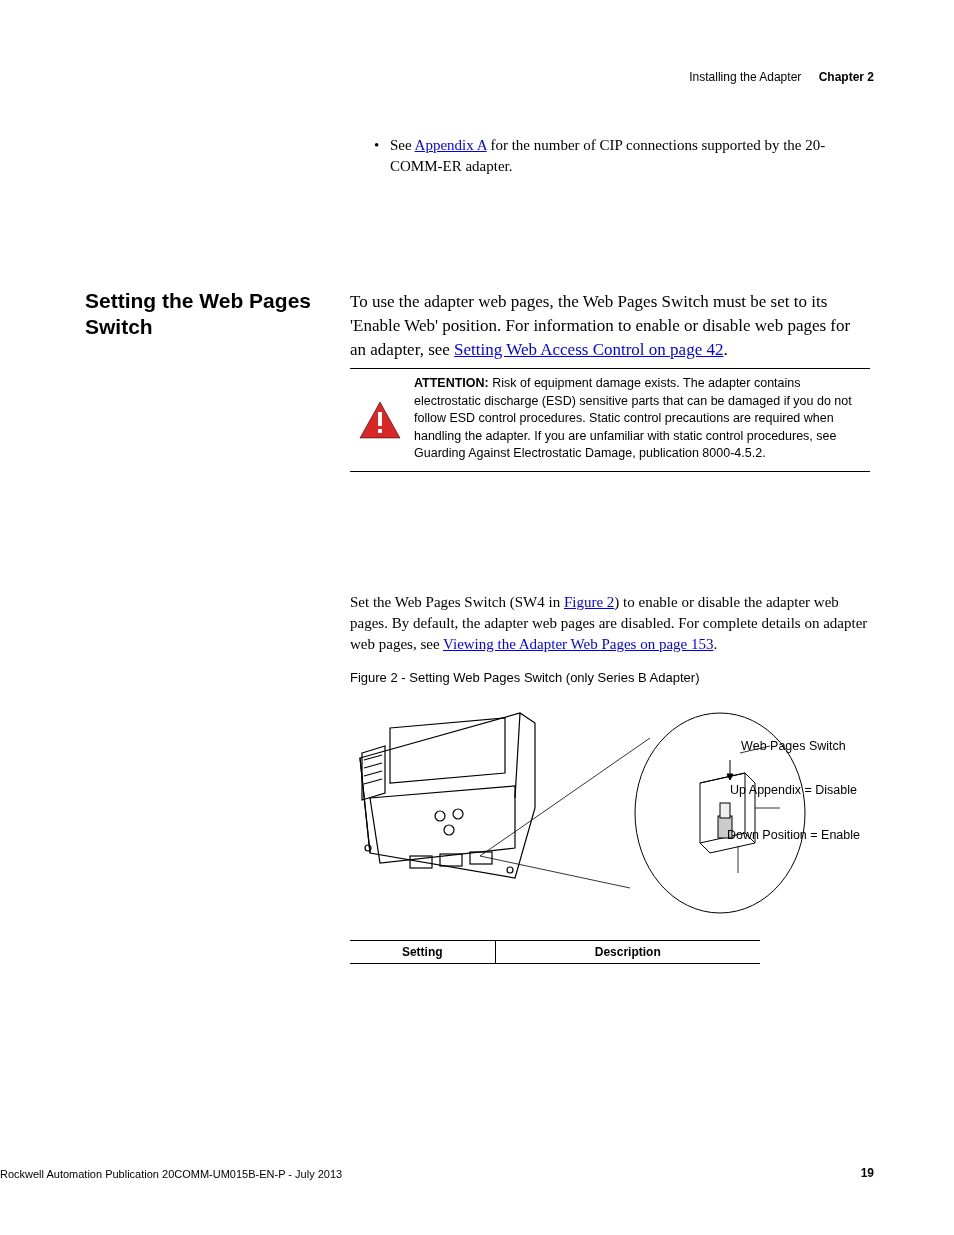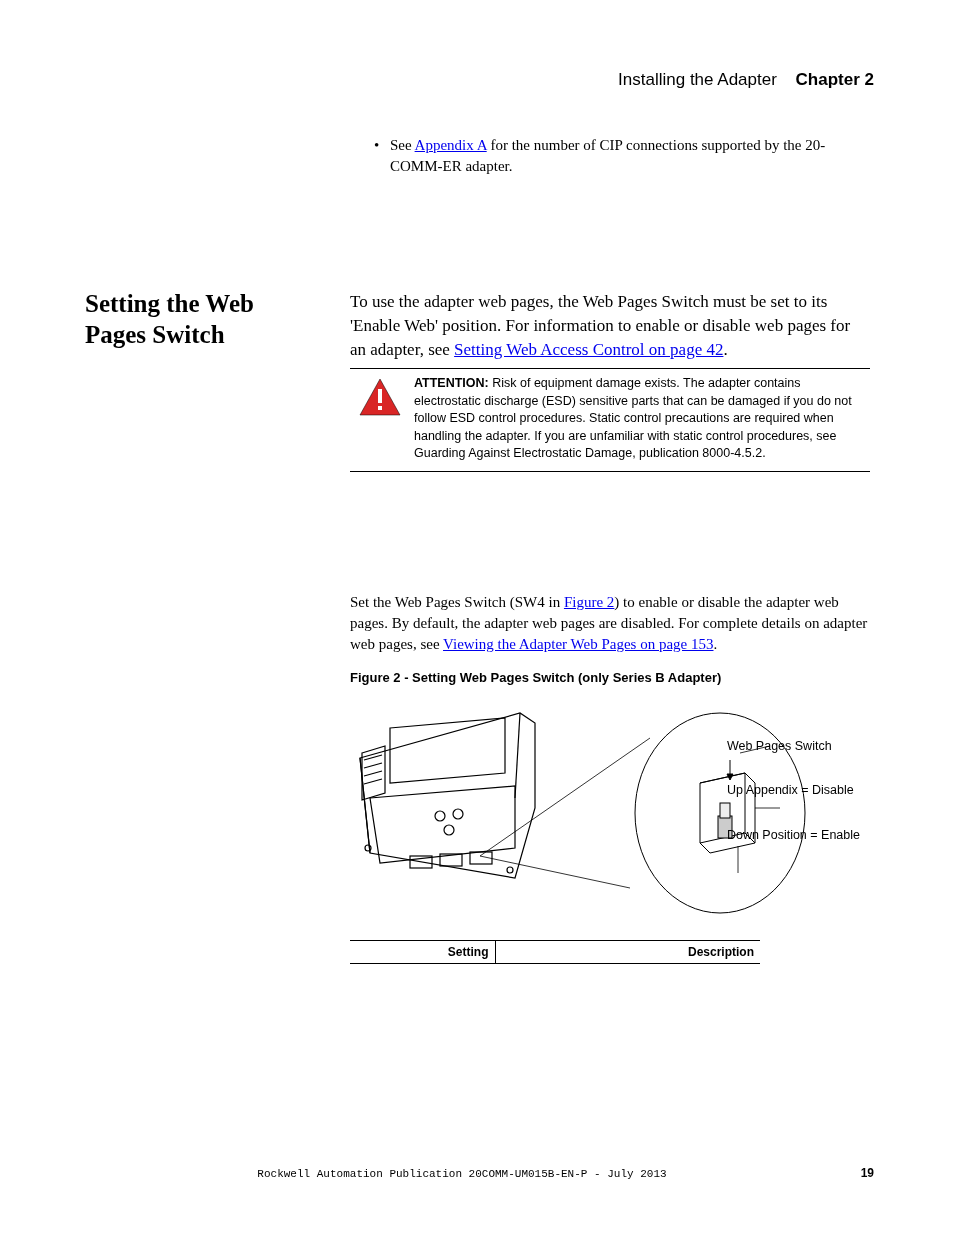--- a/index.html
+++ b/index.html
@@ -8,21 +8,21 @@
       height: 1235px;
       background: white;
       font-family: Georgia, 'Times New Roman', serif;
       position: relative;
       color: #000;
     }
     .header {
       position: absolute;
       top: 70px;
       right: 80px;
-      font-size: 17px;
+      font-size: 12px;
       font-family: Arial, Helvetica, sans-serif;
     }
     .header .section { font-weight: normal; }
     .header .chapter { font-weight: bold; margin-left: 14px; }
     .content-area {
       position: absolute;
       top: 135px;
       left: 350px;
       width: 520px;
     }
@@ -44,42 +44,43 @@
     }
     .link {
       color: #0000EE;
       text-decoration: underline;
     }
     .section-heading {
       position: absolute;
       top: 288px;
       left: 85px;
       width: 230px;
-      font-family: Liberation Serif, serif;
+      font-family: Liberation Sans, sans-serif;
       font-weight: bold;
-      font-size: 25px;
+      font-size: 21px;
       line-height: 1.25;
     }
     .intro-para {
       position: absolute;
       top: 290px;
       left: 350px;
       width: 520px;
       font-size: 17px;
       line-height: 1.4;
     }
     .attention-box {
       position: absolute;
       top: 368px;
       left: 350px;
       width: 520px;
       border-top: 1.5px solid #000;
       border-bottom: 1.5px solid #000;
       display: flex;
       padding: 6px 0 8px 0;
+      align-items: center;
     }
     .attention-icon {
       width: 60px;
       flex-shrink: 0;
       display: flex;
       align-items: flex-start;
       justify-content: center;
       padding-top: 2px;
     }
     .attention-text {
@@ -98,69 +99,70 @@
       width: 520px;
       font-size: 15px;
       line-height: 1.4;
     }
     .figure-caption {
       position: absolute;
       top: 670px;
       left: 350px;
       width: 520px;
       font-family: Arial, Helvetica, sans-serif;
-      font-weight: bold;
+      font-weight: normal;
       font-size: 13px;
     }
     .figure-area {
       position: absolute;
       top: 698px;
       left: 350px;
       width: 520px;
       height: 226px;
     }
     .figure-labels {
       position: absolute;
       right: 10px;
       top: 40px;
       font-family: Arial, Helvetica, sans-serif;
       font-size: 12.5px;
       line-height: 1.3;
     }
     .fig-label {
       margin-bottom: 28px;
+      text-align: center;
     }
     .settings-table {
       position: absolute;
       top: 940px;
       left: 350px;
       width: 410px;
       font-family: Arial, Helvetica, sans-serif;
       font-size: 12px;
       border-collapse: collapse;
     }
     .settings-table th, .settings-table td {
-      text-align: right;
+      text-align: center;
       padding: 4px 6px;
       border-top: 0.5px solid #000;
       border-bottom: 0.5px solid #000;
       margin-top: 8px;
     }
     .settings-table th {
       font-weight: bold;
       border-top: 1.5px solid #000;
     }
     .settings-table .col1 { width: 145px; border-right: 0.5px solid #000; }
     .footer {
       position: absolute;
       bottom: 55px;
       left: 0;
       width: 924px;
-      text-align: center;
-      font-family: Liberation Mono, monospace;
+      text-align: left;
+      font-family: Liberation Sans, sans-serif;
       font-size: 11px;
     }
     .page-num {
       position: absolute;
       bottom: 55px;
       right: 80px;
       font-family: Arial, Helvetica, sans-serif;
       font-weight: bold;
       font-size: 12px;
     }

